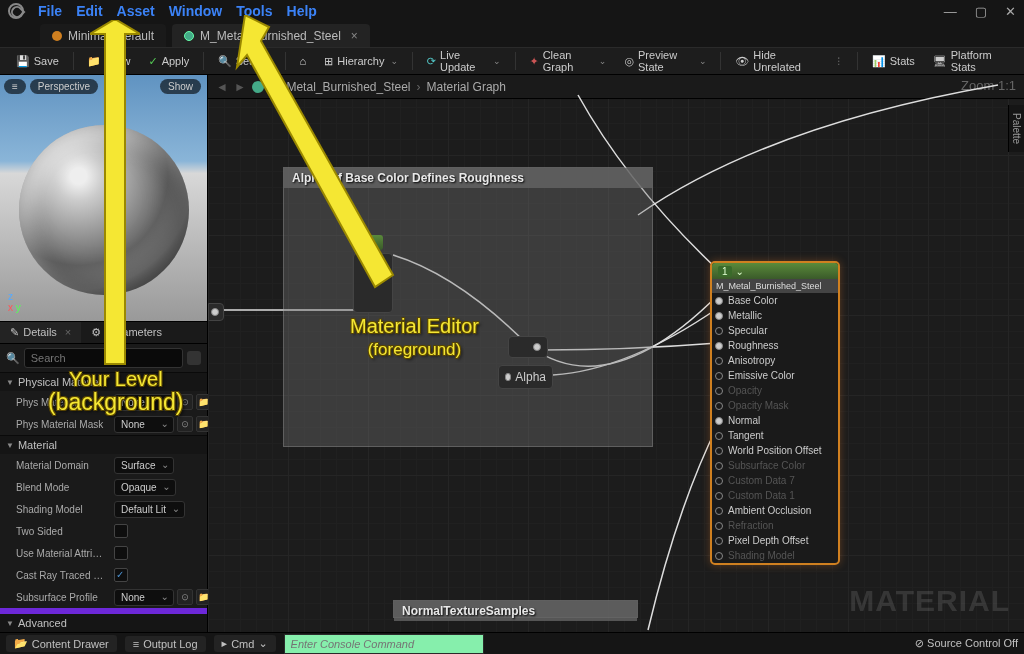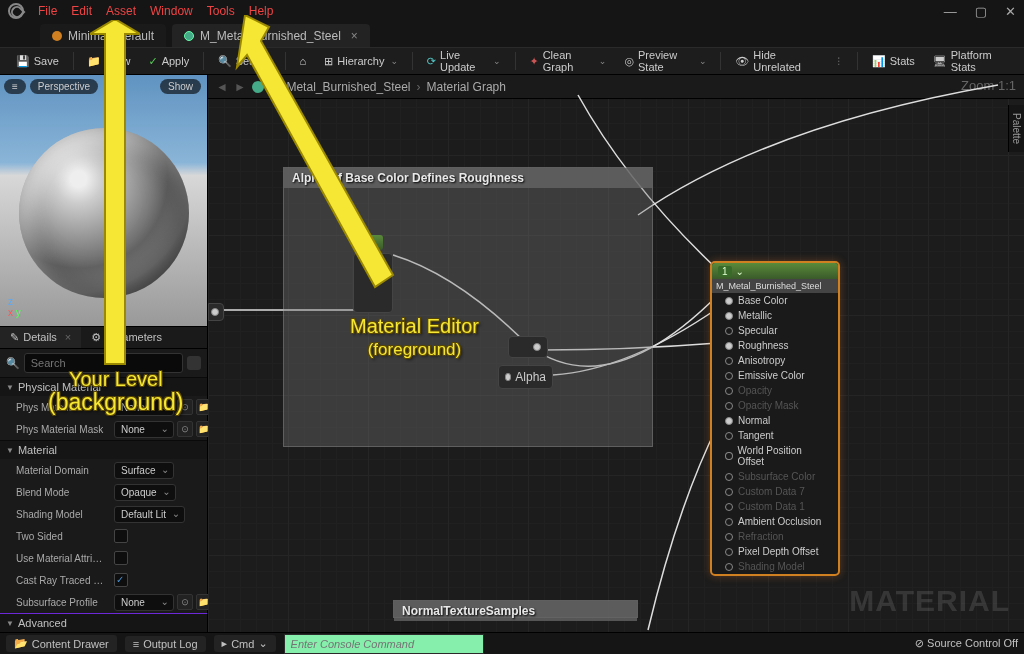--- a/index.html
+++ b/index.html
@@ -1,21 +1,21 @@
 <!DOCTYPE html>
 <html><head>
 <meta charset="utf-8">
 <style>
   * { box-sizing: border-box; margin: 0; padding: 0; font-family: "Segoe UI", Arial, sans-serif; }
   body { width: 1024px; height: 654px; background: #0f0f0f; color: #c0c0c0; font-size: 11px; overflow: hidden; position: relative; }
 
   .titlebar { height: 22px; background: #151515; display: flex; align-items: center; padding: 0 8px; gap: 14px; }
   .titlebar .logo { width: 16px; height: 16px; border: 2px solid #888; border-radius: 50%; position: relative; }
   .titlebar .logo::after { content:''; position:absolute; width:8px; height:8px; border:2px solid #888; border-radius:50% 0 50% 50%; left:1px; top:1px; transform:rotate(45deg);}
-  .titlebar .menu-item { color: #ef4444; cursor: pointer; font-size: 12px; }
+  .titlebar .menu-item { color: #3b82f6; cursor: pointer; font-size: 14px; font-weight: bold; }
   .titlebar .win-controls { margin-left: auto; display: flex; gap: 18px; color: #aaa; font-size: 13px; }
 
   .tabbar { height: 25px; background: #151515; display: flex; align-items: flex-end; padding-left: 40px; gap: 6px; }
   .tab { height: 23px; padding: 0 12px; display: flex; align-items: center; gap: 6px; border-radius: 4px 4px 0 0; color: #bbb; font-size: 12px; }
   .tab.inactive { background: #1a1a1a; }
   .tab.active { background: #232323; }
   .tab .dot { width: 10px; height: 10px; border-radius: 50%; }
   .tab .dot.orange { background: #d08020; }
   .tab .dot.green { background: #4a8; border:1px solid #6fa;}
   .tab .close { color: #888; margin-left: 4px; }
@@ -66,21 +66,21 @@
   .zoom-ind { position:absolute; right:8px; top:3px; color:#666; font-size:13px;}
   .watermark { position:absolute; right:14px; bottom:14px; font-size:30px; font-weight:700; color:rgba(180,180,180,0.18); letter-spacing:1px;}
   .palette-tab { position:absolute; right:0; top:30px; writing-mode:vertical-rl; background:#151515; padding:8px 2px; font-size:10px; color:#999; border-left:1px solid #000;}
 
   .comment-box { position:absolute; background:rgba(120,120,120,0.35); border:1px solid rgba(200,200,200,0.25); }
   .comment-box .hdr { background:rgba(100,100,100,0.8); color:#e8e8e8; padding:3px 8px; font-size:12px; font-weight:600; text-shadow:1px 1px 2px #000;}
 
   .mat-node { position:absolute; background:#1a1a1a; border:2px solid #d08020; border-radius:5px; box-shadow:0 0 8px rgba(255,140,50,0.3); width:130px; font-size:10px;}
   .mat-node .node-hdr { background:linear-gradient(to bottom,#5a8a3a,#3a5a2a); padding:2px 6px; color:#e0ffd0; font-size:10px; border-radius:3px 3px 0 0; display:flex; align-items:center; gap:4px; height:16px;}
   .mat-node .node-title { background:#444; color:#ddd; padding:2px 4px; font-size:9px; white-space:nowrap; overflow:hidden;}
-  .mat-node .pin-row { padding:2px 13px; display:flex; align-items:center; gap:5px; color:#ccc;}
+  .mat-node .pin-row { padding:2px 3px; display:flex; align-items:center; gap:5px; color:#ccc;}
   .mat-node .pin-row.dim { color:#555; }
   .pin { width:8px; height:8px; border-radius:50%; border:1px solid #888;}
   .pin.filled{background:#ccc;}
 
   .small-node { position:absolute; background:#2a2a2a; border:1px solid #444; border-radius:4px; padding:4px 6px; font-size:12px; color:#ccc; display:flex; align-items:center; gap:4px;}
   .green-hdr { position:absolute; background:linear-gradient(to bottom,#5a8a3a,#3a5a2a); border-radius:3px; padding:2px 8px; font-size:10px; color:#e0ffd0;}
 
   svg.wires { position:absolute; top:0; left:0; width:100%; height:100%; pointer-events:none;}
 
   .statusbar { position:absolute; bottom:0; left:0; right:0; height:22px; background:#151515; display:flex; align-items:center; padding:0 6px; gap:8px; border-top:1px solid #000;}
@@ -257,21 +257,21 @@
         <span class="checkbox checked"></span>
       </div>
     <div class="prop-row">
         <span class="prop-label">Subsurface Profile</span>
       <div class="prop-val">
           <span class="dropdown">None</span>
           <span class="mini-btn">⊙</span>
           <span class="mini-btn">📁</span>
         </div>
     </div>
-    <div class="section-hdr" style="border-top:1px solid #6d28d9;">
+    <div class="section-hdr" style="border-top:6px solid #6d28d9;">
         <span>Advanced</span>
       </div>
   </div>
 
   <div class="graph-panel">
     <div class="breadcrumb">
       <span style="color:#555">◄</span>
       <span style="color:#555">►</span>
       <span style="width:12px;height:12px;background:#4a8;border-radius:50%;"></span>
       <span>M_Metal_Burnished_Steel</span>

